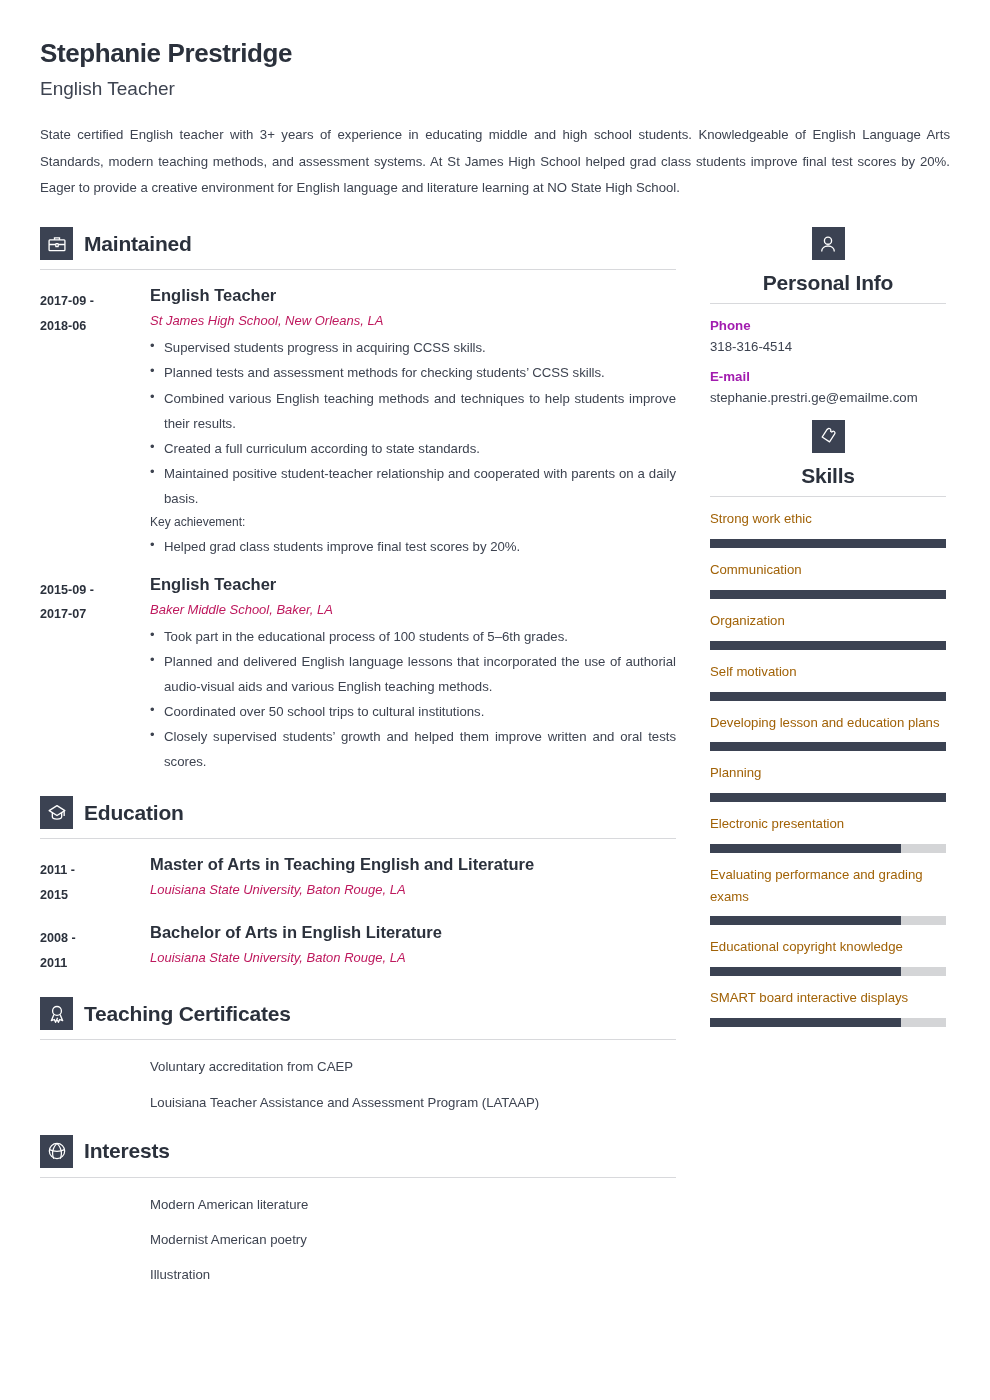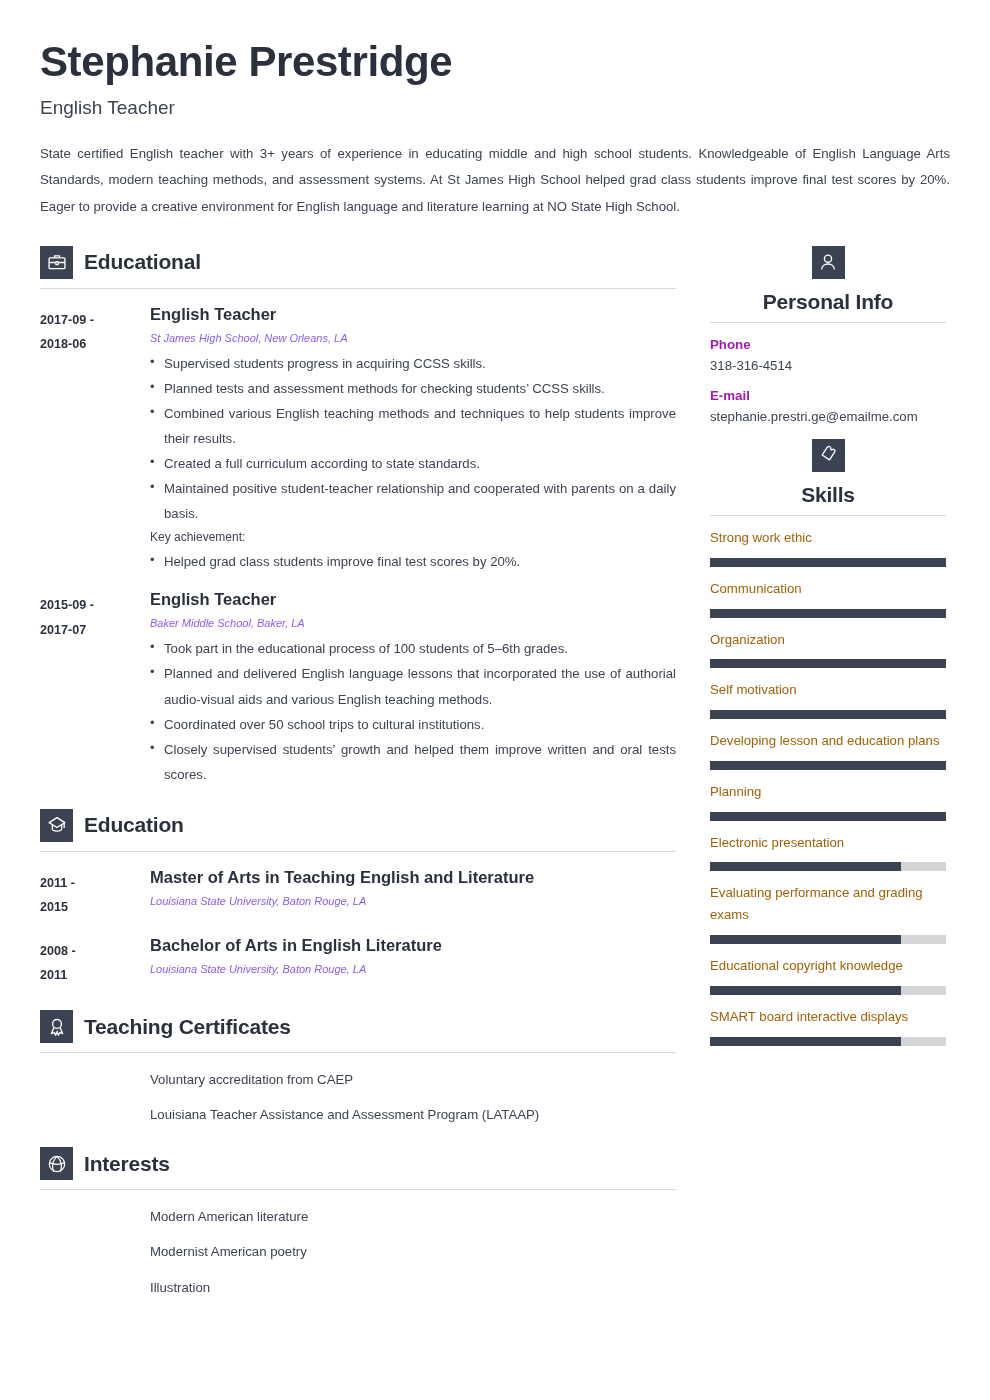--- a/index.html
+++ b/index.html
@@ -7,21 +7,21 @@
     width:990px; height:1400px;
     background:#ffffff;
     font-family:"Liberation Sans", sans-serif;
     color:#333a45;
     -webkit-font-smoothing:antialiased;
   }
   .page { position:relative; width:990px; height:1400px; padding:38px 40px 0 40px; }
 
   
   .name {
-    font-size:42px; font-weight:bold; letter-spacing:-0.4px;
+    font-size:26px; font-weight:bold; letter-spacing:-0.4px;
     color:#2b313c; line-height:1.16; margin-bottom:10px;
   }
   .job-title { font-size:19px; font-weight:normal; color:#3d4350; margin-bottom:22px; }
   .summary {
     font-size:13.2px; line-height:2.0; color:#3d4350;
     text-align:justify; width:910px;
   }
 
   
   .body-cols { display:flex; margin-top:26px; }
@@ -40,21 +40,21 @@
   .sec-rule { height:1px; background:#d8d9dc; width:100%; }
 
   
   .entry { display:flex; padding-top:16px; }
   .entry-date {
     width:110px; flex:0 0 110px; font-size:12.6px; font-weight:bold;
     color:#2b313c; line-height:1.95; padding-top:3px;
   }
   .entry-main { flex:1; }
   .entry-title { font-size:16.5px; font-weight:bold; color:#2b313c; margin-bottom:8px; }
-  .entry-sub { font-size:11px; font-style:italic; color:#8b5cf6; margin-bottom:7px; }
+  .entry-sub { font-size:13px; font-style:italic; color:#be185d; margin-bottom:7px; }
   .bullets { list-style:none; }
   .bullets li {
     position:relative; padding-left:14px; font-size:13.2px; line-height:1.9;
     color:#3d4350; text-align:justify;
   }
   .bullets li::before {
     content:"\2022"; position:absolute; left:0; top:-1px; color:#3d4350; font-size:13px;
   }
   .bullets li.nojustify { text-align:left; }
   .key-ach { font-size:12px; line-height:1.9; color:#3d4350; }
@@ -96,21 +96,21 @@
       <div class="sec">
         <div class="sec-head">
           <span class="sec-icon">
             <svg width="20" height="20" viewBox="0 0 24 24" fill="none" stroke="#ffffff" stroke-width="1.6">
               <rect x="2.5" y="7" width="19" height="13" rx="1"></rect>
               <path d="M9 7V4.6h6V7"></path>
               <rect x="10.6" y="11.6" width="2.8" height="3.6" rx="0.6"></rect>
               <path d="M2.5 12.6h8.1M13.4 12.6h8.1"></path>
             </svg>
           </span>
-          <span class="sec-title">Educational</span>
+          <span class="sec-title">Maintained</span>
         </div>
         <div class="sec-rule"></div>
 
         <div class="entry">
           <div class="entry-date">
             <div>2017-09 -</div>
             <div>2018-06</div>
           </div>
           <div class="entry-main">
             <div class="entry-title">English Teacher</div>

